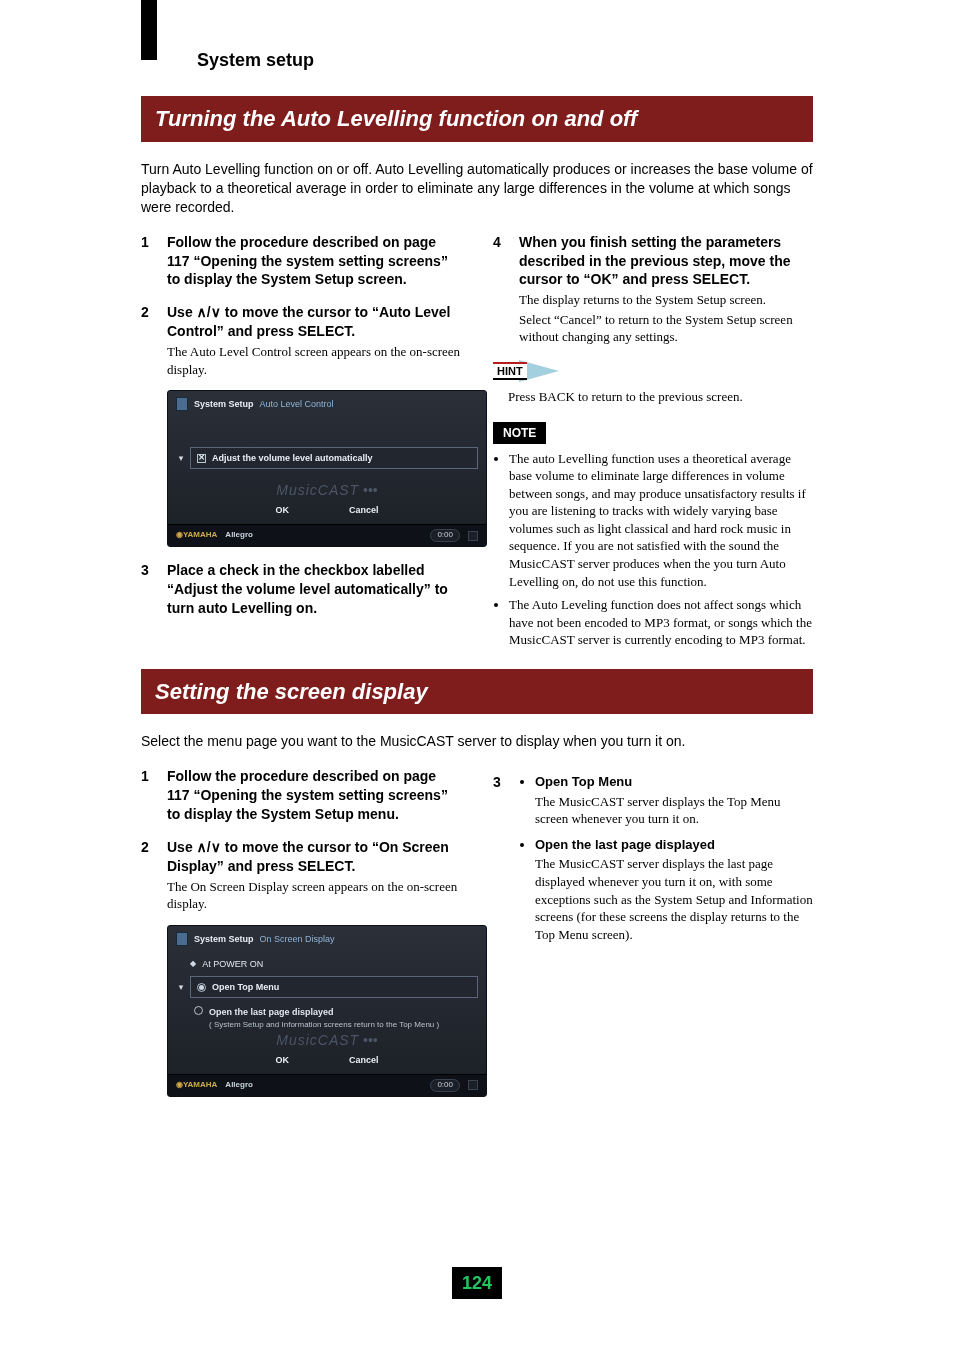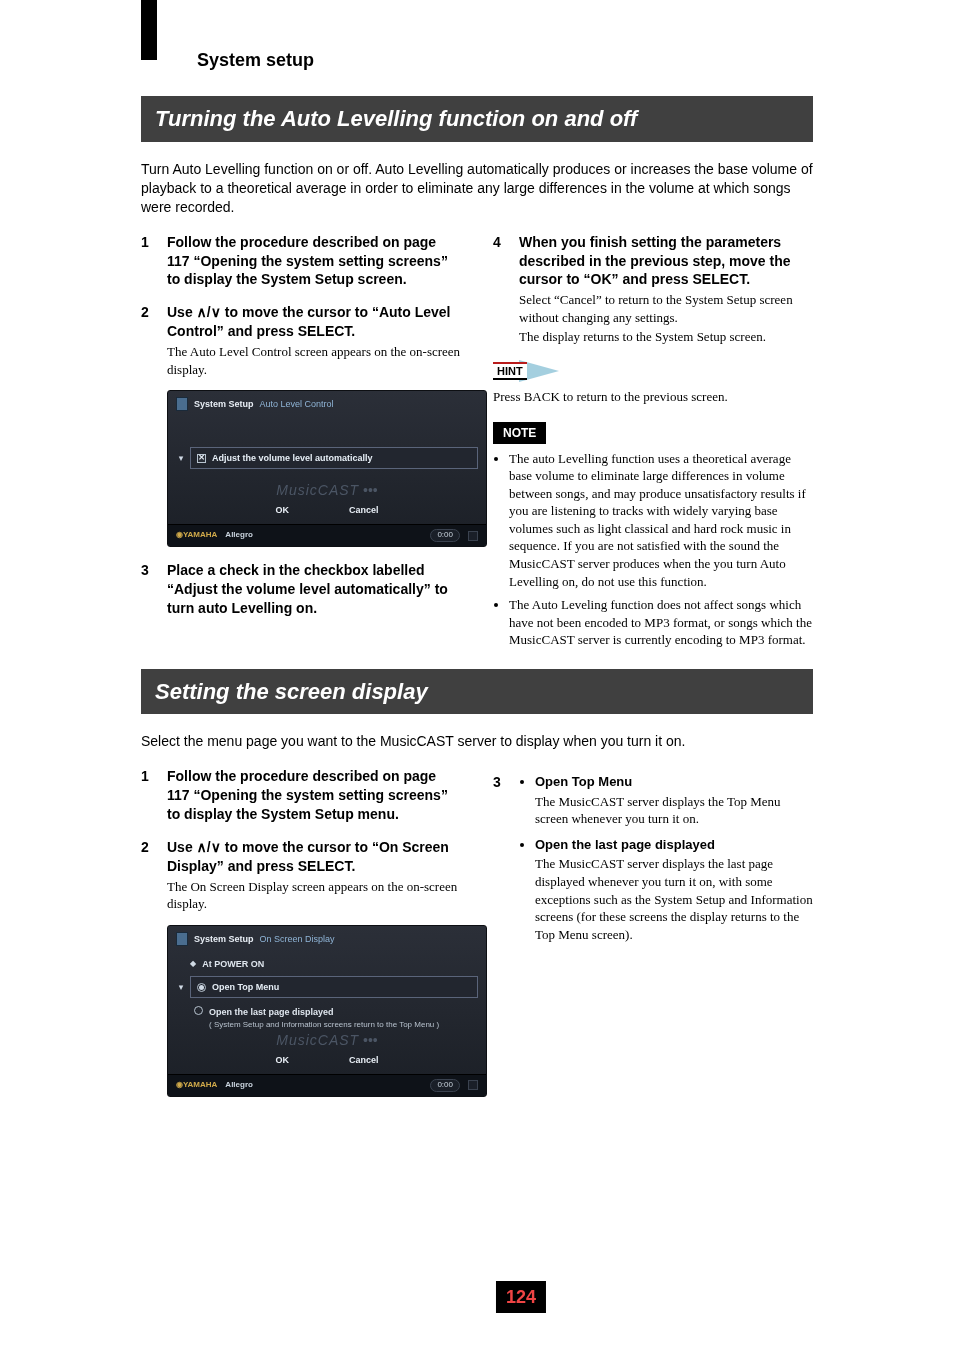--- a/index.html
+++ b/index.html
@@ -25,21 +25,21 @@
     width: 16px;
     height: 60px;
     background: #000;
   }
   .section-header {
     font-weight: bold;
     font-size: 18px;
     margin: 8px 0 24px 56px;
   }
   .black-bar {
-    background: #404040;
+    background: #7f1d1d;
     color: #fff;
     font-weight: bold;
     font-size: 22px;
     padding: 8px 14px;
     margin: 14px 0 18px 0;
     font-style: italic;
   }
   .intro {
     font-size: 14px;
     margin: 0 0 16px 0;
@@ -194,20 +194,21 @@
     font-weight: bold; font-size: 11px;
     border-bottom: 2px solid #000;
     border-top: 2px solid #b91c1c;
     padding: 0 4px;
     background: #fff;
   }
   .hint-text, .note-text {
     font-family: Georgia, 'Times New Roman', serif;
     font-size: 13px;
     margin-top: 6px;
+    margin-left: 15px;
   }
   .note-badge {
     display: inline-block;
     background: #000;
     color: #fff;
     font-weight: bold;
     font-size: 12px;
     padding: 3px 10px;
     margin-top: 10px;
   }
@@ -217,28 +218,27 @@
     padding-left: 16px;
     margin: 6px 0 0 0;
   }
   ul.bullets > li { margin-bottom: 6px; }
   .opt-name { font-weight: bold; font-family: Arial, Helvetica, sans-serif; font-size: 13px; }
   .opt-desc { font-family: Liberation Serif, serif; font-size: 13px; margin: 2px 0 8px 0; }
 
   .page-num {
     position: absolute;
     left: 50%;
-    bottom: 38px;
+    bottom: 52px;
     transform: translateX(-50%);
     background: #000;
-    color: #ef4444;
+    color: #22c55e;
     font-weight: bold;
     font-size: 18px;
     padding: 4px 10px;
-    margin-left: 44px;
   }
 </style>
 </head>
 <body>
 
 <div class="page">
   <div class="side-tab"></div>
 
   <div class="section-header">System setup</div>
 
@@ -297,22 +297,22 @@
           <span class="step-bold">Place a check in the checkbox labelled “Adjust the volume level automatically” to turn auto Levelling on.</span>
         </li>
       </ol>
     </div>
 
     <div class="col">
       <ol class="steps">
         <li>
           <span class="num">4</span>
           <span class="step-bold">When you finish setting the parameters described in the previous step, move the cursor to “OK” and press SELECT.</span>
+          <div class="step-body">The display returns to the System Setup screen.</div>
           <div class="step-body">Select “Cancel” to return to the System Setup screen without changing any settings.</div>
-          <div class="step-body">The display returns to the System Setup screen.</div>
         </li>
       </ol>
 
       <div class="hint-block">
         <div class="hint-badge">
           <span class="label">HINT</span>
           <span class="flag"></span>
         </div>
         <div class="hint-text">Press BACK to return to the previous screen.</div>
       </div>
@@ -345,21 +345,21 @@
 
           
           <div class="ui-shot">
             <div class="ui-top">
               <div class="ui-logo"></div>
               <span>System Setup</span>
               <span class="path2">On Screen Display</span>
             </div>
             <div style="padding:6px 0 2px 14px; display:flex; align-items:center; gap:6px;">
               <span class="ui-diamond">◆</span>
-              <span style="font-weight:bold;">At POWER ON</span>
+              <span style="font-weight:normal;">At POWER ON</span>
             </div>
             <div style="display:flex;align-items:center;gap:4px;">
               <span class="ui-arrow">▾</span>
               <div class="ui-row" style="flex:1;">
                 <span class="ui-radio on"></span>
                 <span>Open Top Menu</span>
               </div>
             </div>
             <div style="padding:4px 0 0 18px; display:flex; align-items:flex-start; gap:6px;">
               <span class="ui-radio"></span>

